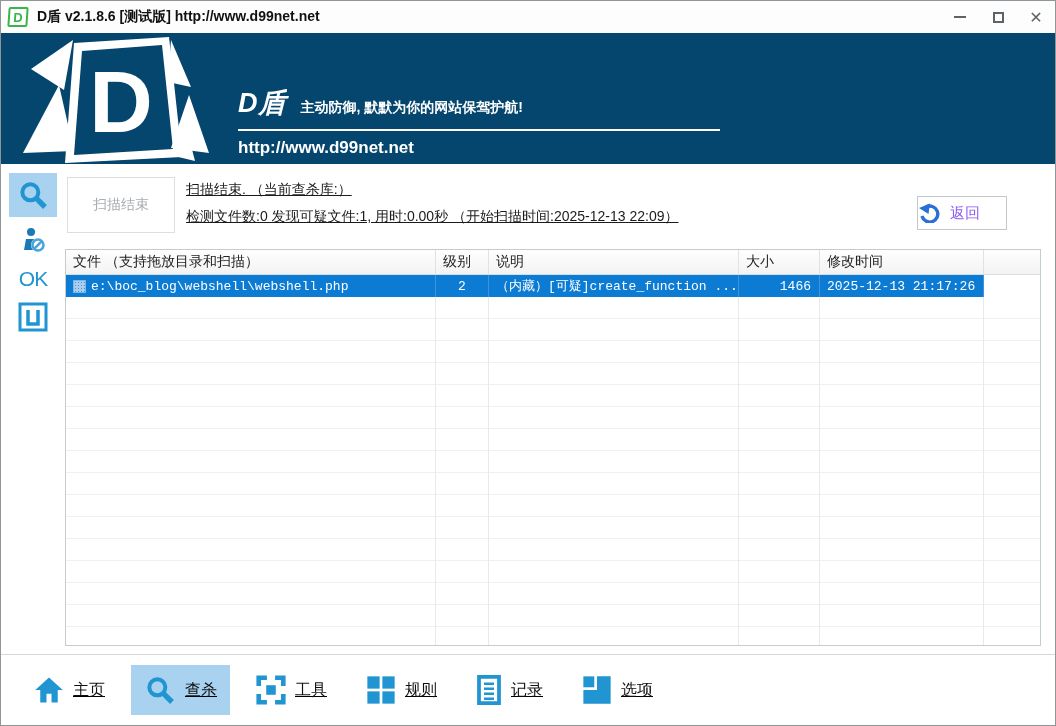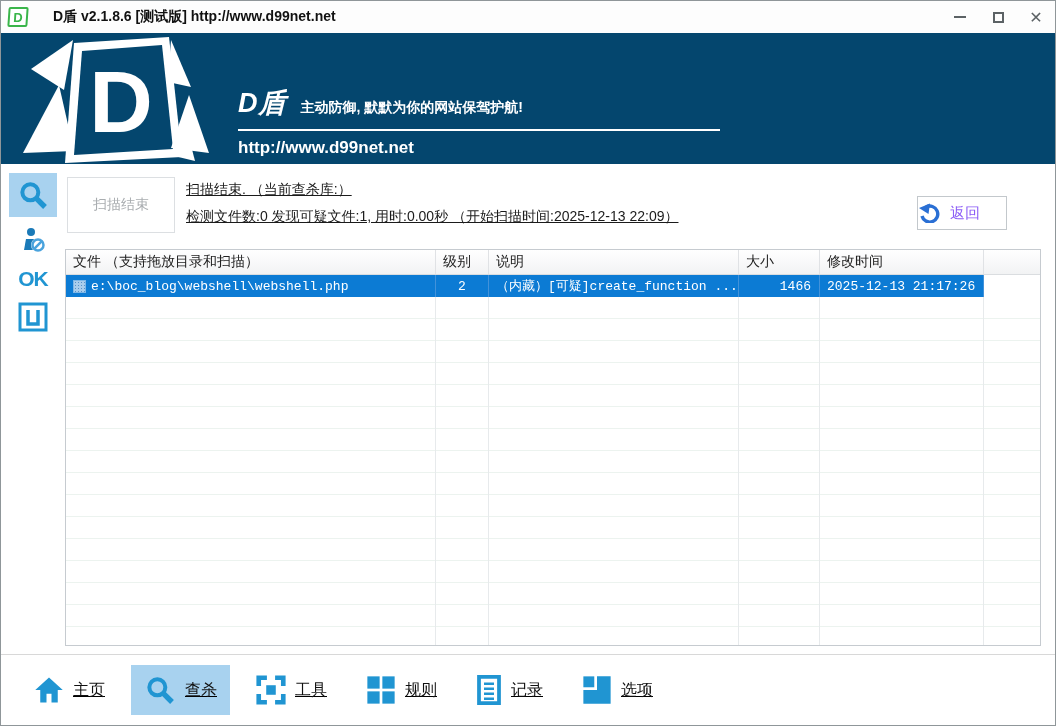--- a/index.html
+++ b/index.html
@@ -3,21 +3,21 @@
 <meta charset="utf-8">
 <style>
   * { margin:0; padding:0; box-sizing:border-box; }
   html,body { width:1056px; height:726px; background:#fff; font-family:"Liberation Sans","DejaVu Sans",sans-serif; overflow:hidden; }
   .window { width:1056px; height:726px; border:1px solid #8f9699; display:flex; flex-direction:column; background:#fff; }
 
   
   .titlebar { height:32px; flex:0 0 32px; background:#fdfdfd; display:flex; align-items:center; padding-left:7px; }
   .app-icon { width:20px; height:20px; border:2px solid #3ab54a; color:#3ab54a; font-weight:bold; font-size:13px;
               display:flex; align-items:center; justify-content:center; border-radius:2px; background:#fff; transform:skewX(-4deg); }
-  .titlebar .title { margin-left:25px; font-size:14px; font-weight:bold; color:#111; }
+  .titlebar .title { margin-left:9px; font-size:14px; font-weight:bold; color:#111; }
   .win-controls { margin-left:auto; display:flex; align-items:center; height:100%; }
   .win-btn { width:38px; height:100%; display:flex; align-items:center; justify-content:center; color:#5c6265; font-size:15px; cursor:default; }
   .glyph-min { width:12px; height:0; border-top:2px solid #5c6265; display:inline-block; }
   .glyph-max { width:11px; height:11px; border:2px solid #5c6265; display:inline-block; }
   .glyph-close { font-size:16px; font-weight:bold; color:#5c6265; }
 
   
   .banner { height:131px; flex:0 0 131px; background:#04466e; position:relative; overflow:hidden; }
   .logo { position:absolute; left:18px; top:2px; }
   .brand-block { position:absolute; left:237px; top:52px; color:#fff; width:482px; }
@@ -25,21 +25,21 @@
   .brand { font-size:27px; font-weight:bold; font-style:italic; letter-spacing:1px; }
   .slogan { font-size:14px; font-weight:bold; margin-left:14px; }
   .brand-underline { border-bottom:2px solid #fff; margin-top:8px; width:482px; }
   .brand-url { font-size:17px; font-weight:bold; margin-top:7px; }
 
   
   .main { flex:1 1 auto; position:relative; background:#fff; }
   .sidebar { position:absolute; left:0; top:0; width:64px; height:100%; display:flex; flex-direction:column; align-items:center; padding-top:9px; }
   .side-btn { width:48px; height:44px; display:flex; align-items:center; justify-content:center; margin-bottom:6px; }
   .side-btn.active { background:#a8d2ef; }
-  .side-ok { font-size:21px; font-weight:bold; color:#2095d2; margin:4px 0 8px 0; letter-spacing:-1px; }
+  .side-ok { font-size:21px; font-weight:normal; color:#2095d2; margin:4px 0 8px 0; letter-spacing:-1px; }
 
   .content { margin-left:64px; height:100%; position:relative; }
 
   
   .toolbar { height:85px; position:relative; }
   .scan-btn { position:absolute; left:2px; top:13px; width:108px; height:56px; background:#fff; border:1px solid #dcdfe2;
               color:#a9adb0; font-size:14px; font-family:inherit; }
   .status { position:absolute; left:121px; top:12px; font-size:14px; color:#1b1b1b; line-height:27px; white-space:nowrap;text-decoration:underline; }
   .back-btn { position:absolute; right:48px; top:32px; width:90px; height:34px; background:#fff; border:1px solid #c3c8cc;
               display:flex; align-items:center; justify-content:flex-start; gap:10px; font-size:15px; color:#8b5cf6; font-family:inherit; }

